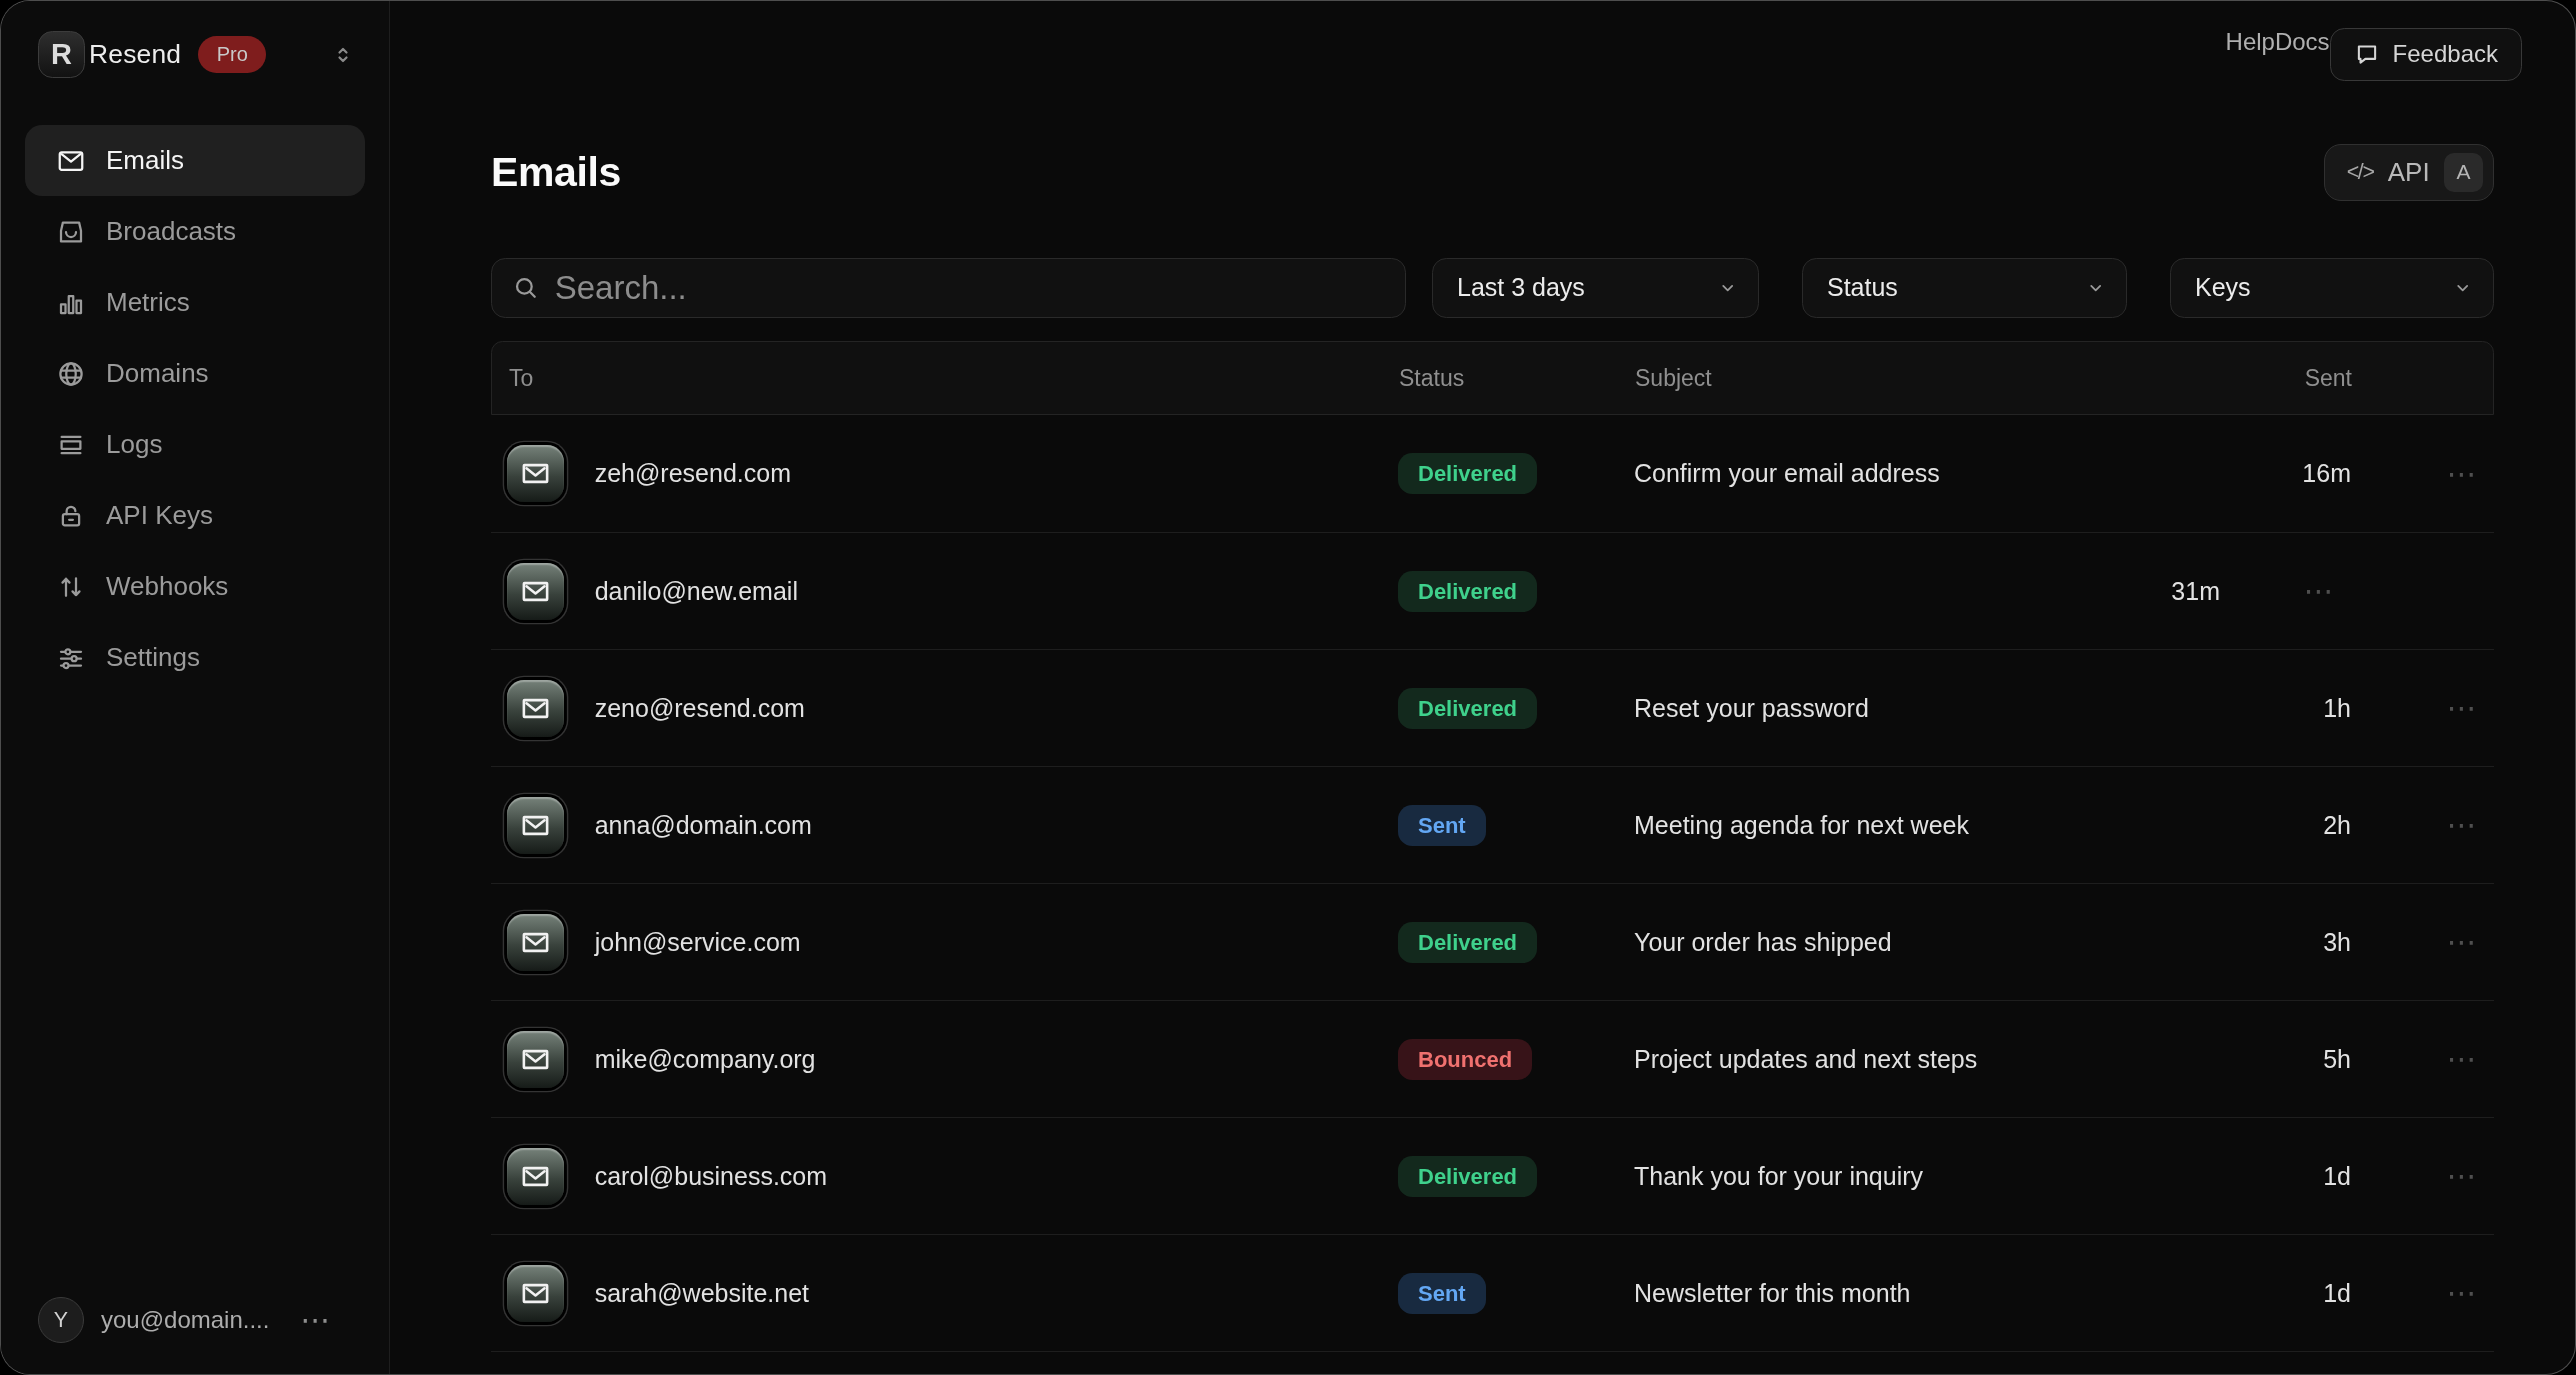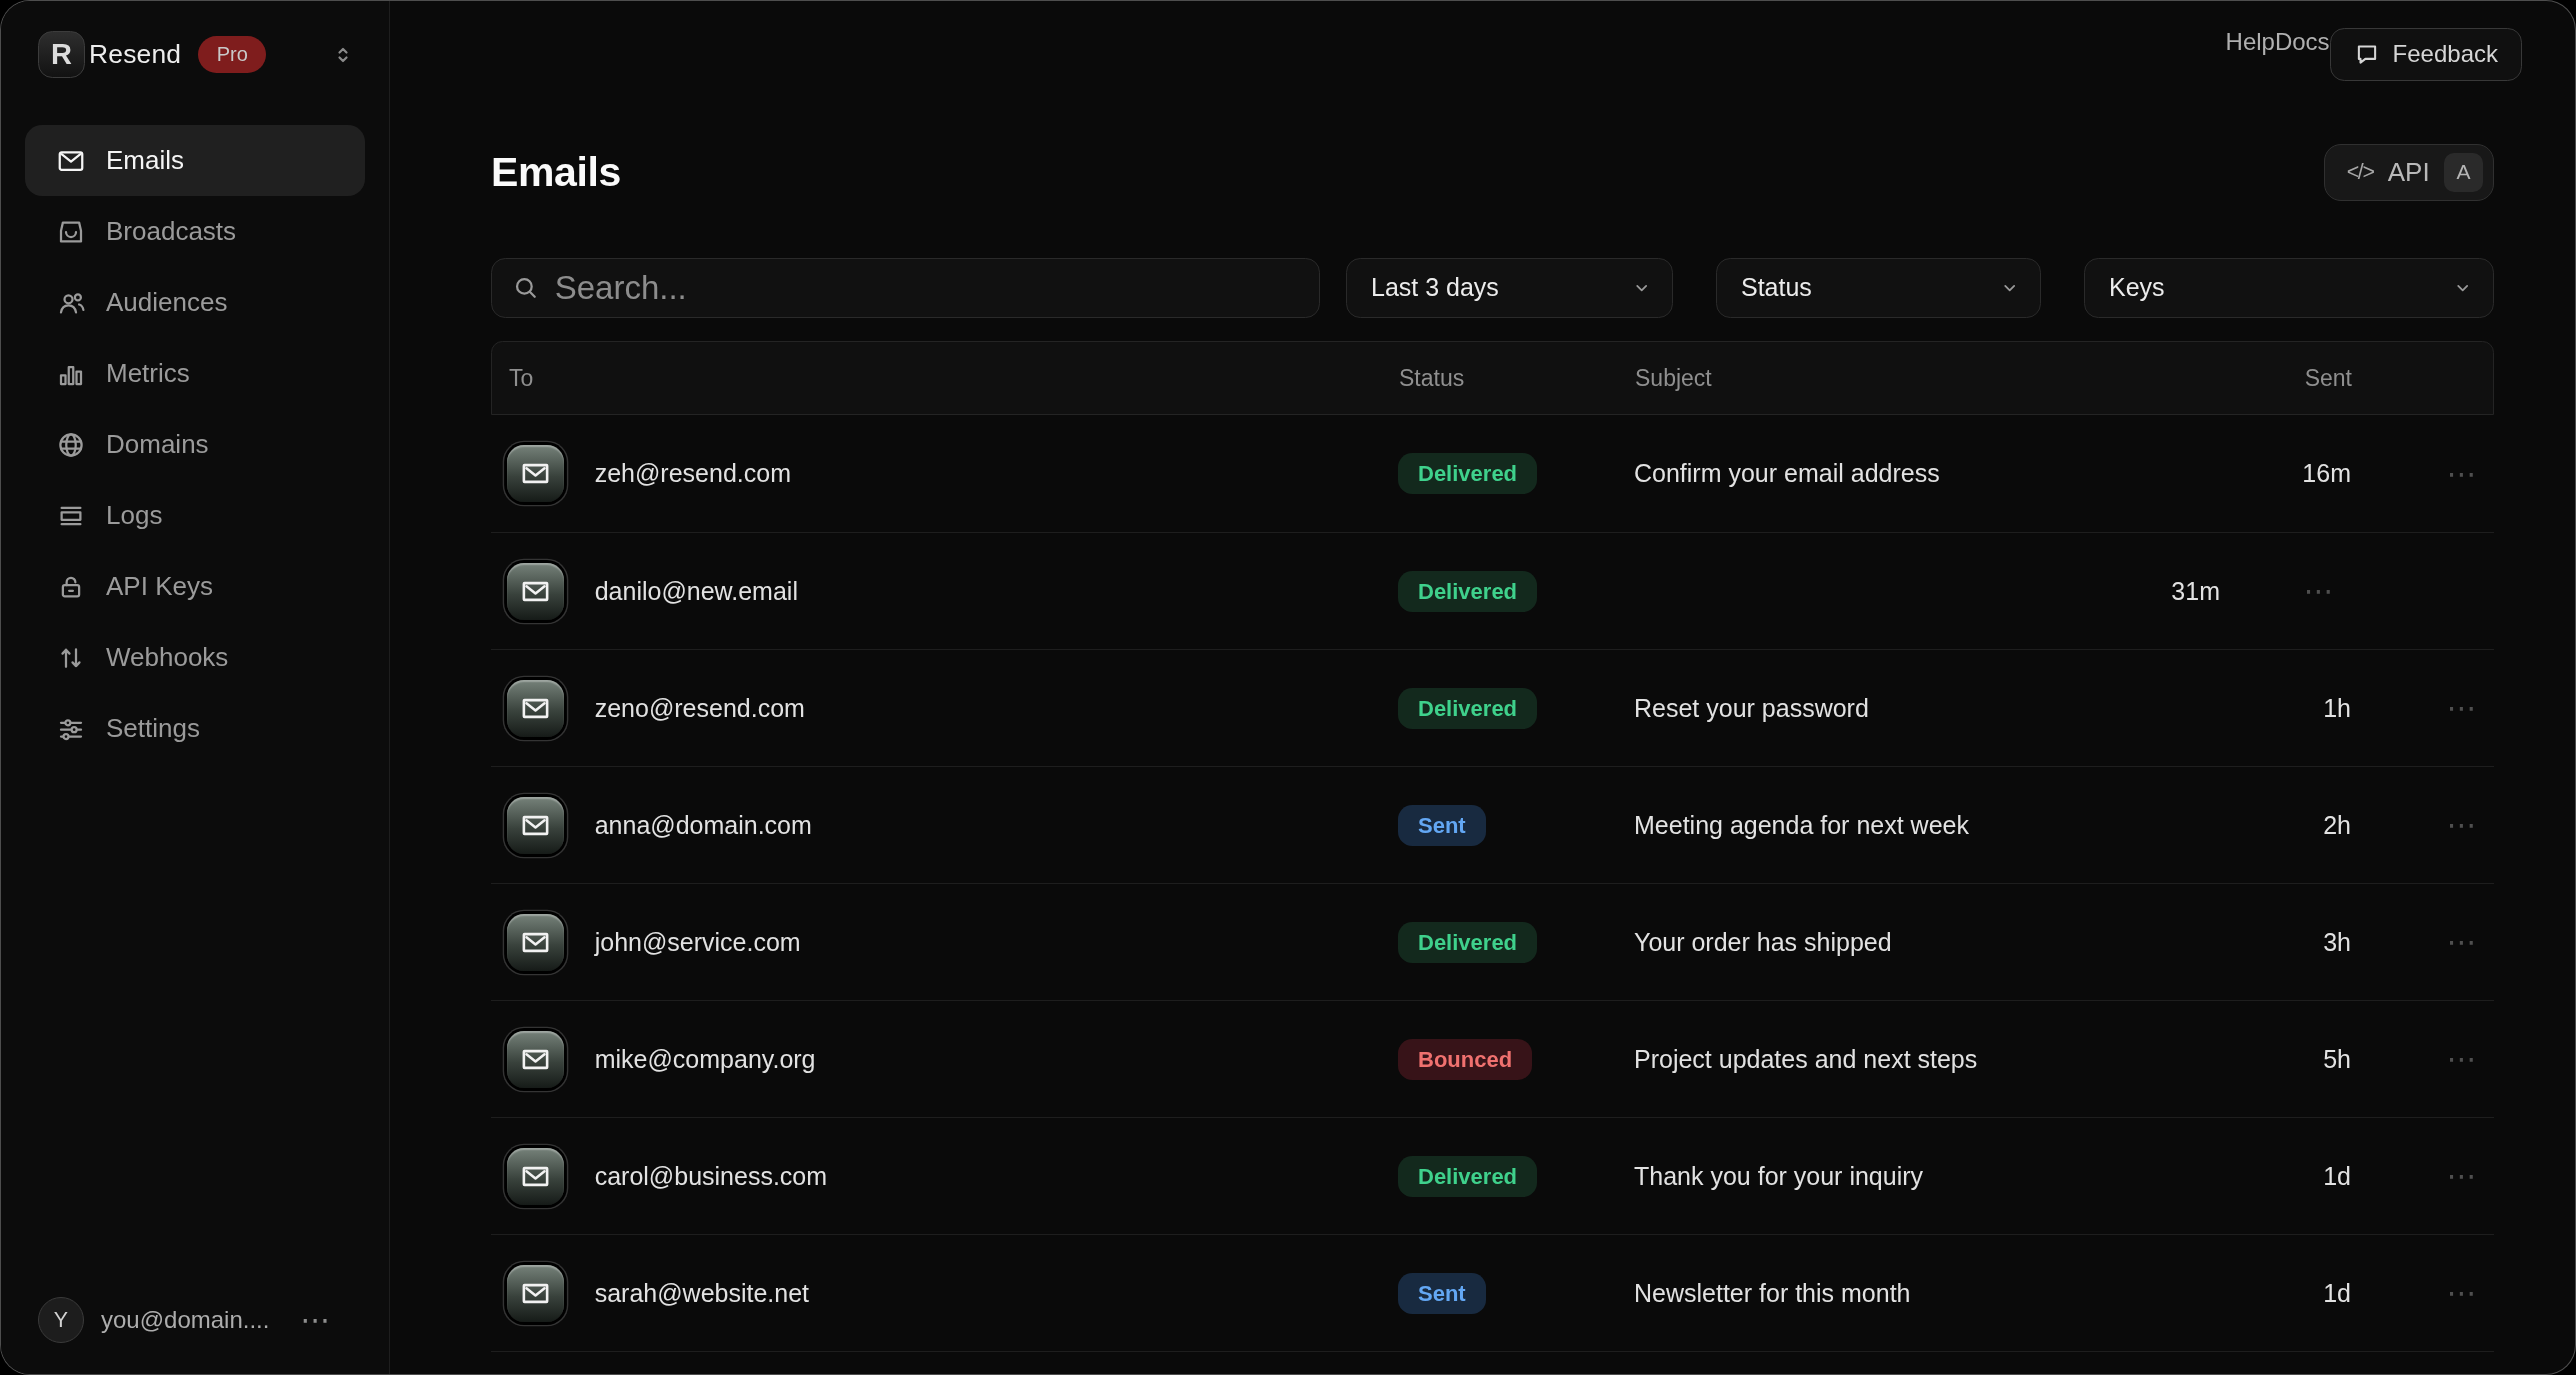--- a/index.html
+++ b/index.html
@@ -42,21 +42,21 @@
   .filter-row { margin-top:57px; display:flex; align-items:center; }
   .search-box { flex:1; height:60px; background:#111111; border:1.4px solid #2a2a2a; border-radius:14.3px; display:flex; align-items:center; padding:0 20px; gap:15.7px; }
   .search-box svg { width:27px; height:27px; flex:0 0 27px; }
   .search-box input { flex:1; background:transparent; border:none; outline:none; color:#e5e5e5; font-size:33px; font-family:inherit; }
   .search-box input::placeholder { color:#8d8d8d; }
   .dropdown { height:60px; background:#111111; border:1.4px solid #2a2a2a; border-radius:14.3px; display:flex; align-items:center; justify-content:space-between; padding:0 20px 0 24px; cursor:pointer; }
   .dropdown .dd-label { color:#ececec; font-size:25px; }
   .dropdown svg { width:21.4px; height:21.4px; }
   .dd-1 { width:327px; margin-left:26px; }
   .dd-2 { width:325px; margin-left:43px; }
-  .dd-3 { width:410px; margin-left:43px; }
+  .dd-3 { width:324px; margin-left:43px; }
 
   
   .table { margin-top:23.6px; }
   .thead { height:74px; background:#101010; border:1.4px solid #242424; border-radius:11.4px 11.4px 0 0; display:grid; grid-template-columns:907px 236px 586px 131px 1fr; align-items:center; font-size:23px; color:#8f8f8f; }
   .thead .col-to { padding-left:17px; }
   .thead .col-sent { text-align:right; }
   .rows { }
   .row { height:117px; display:grid; grid-template-columns:907px 236px 586px 131px 1fr; align-items:center; border-top:1.4px solid #1e1e1e; }
   .row:first-child { border-top:none; }
   .cell-to { display:flex; align-items:center; gap:31px; padding-left:15.7px; }
@@ -102,31 +102,20 @@
         <span class="ico">
             <svg viewBox="0 0 24 24" fill="none" stroke="currentColor" stroke-width="1.8" stroke-linecap="round" stroke-linejoin="round">
               <path d="M5.5 4.5h13L20 11v8.5H4V11z"></path>
               <path d="M8 12a4 4 0 0 0 8 0"></path>
             </svg>
           </span>
         <span>Broadcasts</span>
       </div>
       <div class="nav-item">
         <span class="ico">
-            <svg viewBox="0 0 24 24" fill="none" stroke="currentColor" stroke-width="1.8" stroke-linecap="round" stroke-linejoin="round">
-              <circle cx="10" cy="9" r="3.2"></circle>
-              <path d="M4 19.5c.6-3.6 3-5.6 6-5.6s5.4 2 6 5.6"></path>
-              <circle cx="17.5" cy="7.5" r="2.4"></circle>
-              <path d="M18.5 13.2c1.8.5 3 2 3.4 4.3"></path>
-            </svg>
-          </span>
-        <span>Audiences</span>
-      </div>
-      <div class="nav-item">
-        <span class="ico">
             <svg viewBox="0 0 24 24" fill="none" stroke="currentColor" stroke-width="1.8" stroke-linejoin="round">
               <rect x="4" y="13" width="3.6" height="7"></rect>
               <rect x="10.2" y="6.5" width="3.6" height="13.5"></rect>
               <rect x="16.4" y="10" width="3.6" height="10"></rect>
             </svg>
           </span>
         <span>Metrics</span>
       </div>
       <div class="nav-item">
         <span class="ico">

